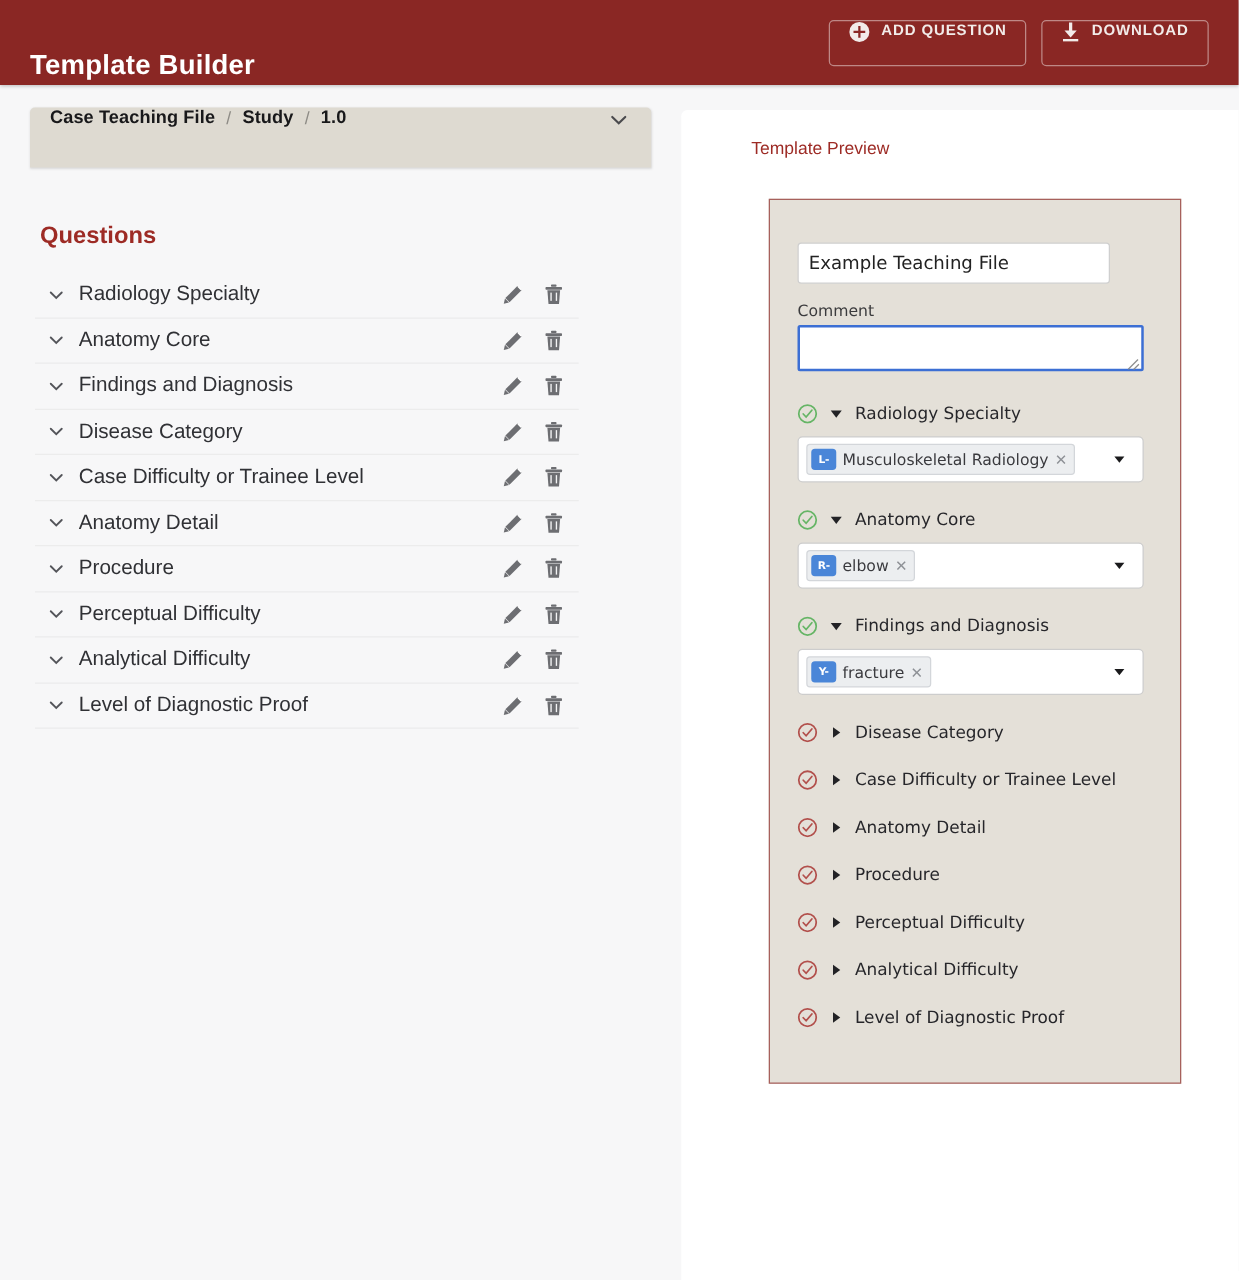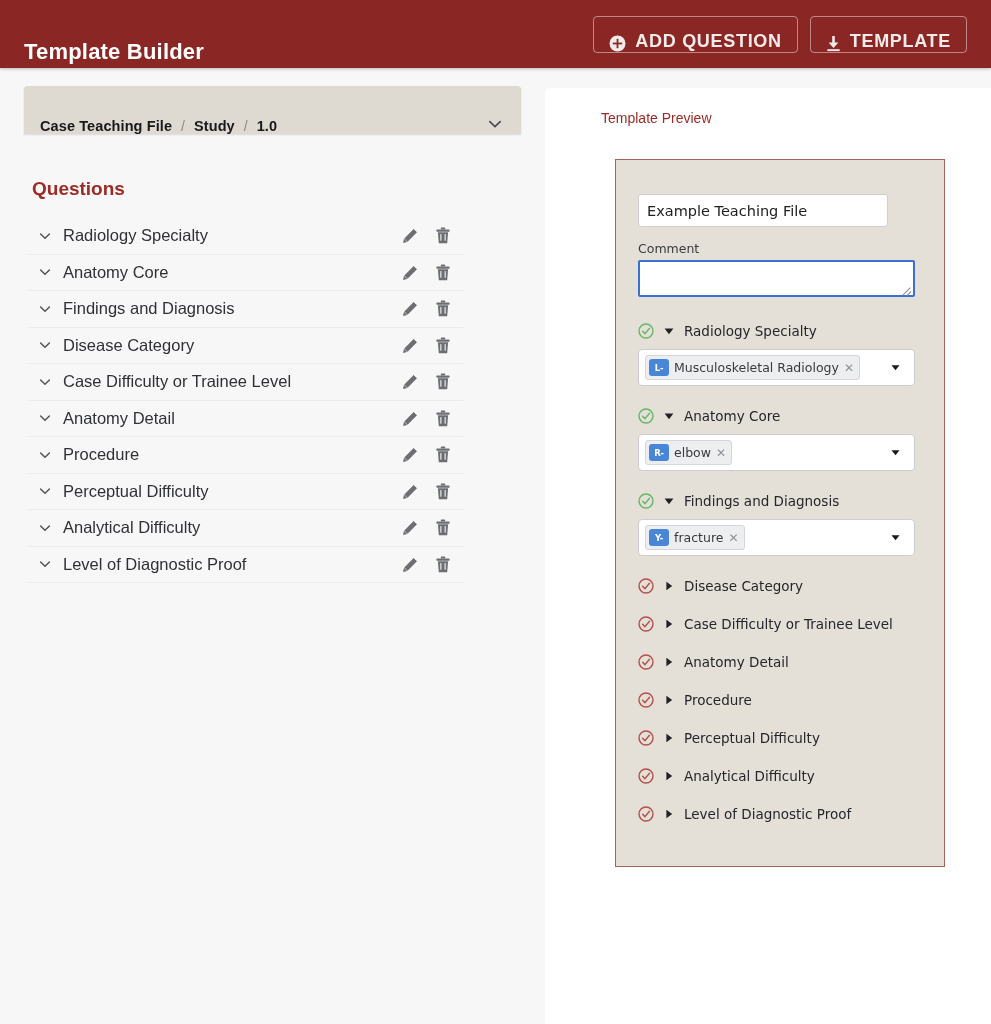--- a/index.html
+++ b/index.html
@@ -30,30 +30,30 @@
     margin-top: 36px;
   }
   .appbar-actions {
     margin-left: auto;
     display: flex;
     gap: 12px;
     align-items: center;
   }
   .abtn {
     display: flex;
-    align-items: flex-end;
+    align-items: flex-start;
     gap: 9px;
     height: 37px;
     padding: 0 15px;
     border: 1px solid rgba(255,255,255,.45);
     border-radius: 4px;
     background: transparent;
     color: #f2ebe9;
     font-family: "Liberation Sans", sans-serif;
-    font-size: 18px;
+    font-size: 12px;
     font-weight: bold;
     letter-spacing: .7px;
     cursor: pointer;
     white-space: nowrap;
   }
   .abtn svg { display: block; }
 
   
   .content {
     display: flex;
@@ -73,21 +73,21 @@
     min-height: 936px;
     padding: 20px 22px 0 28px;
   }
 
   
   .accordion {
     background: #dedad1;
     border-radius: 4px 4px 0 0;
     height: 48px;
     display: flex;
-    align-items: flex-end;
+    align-items: flex-start;
     padding: 0 16px;
     box-shadow: 0 1px 2px rgba(0,0,0,.12);
   }
   .crumbs { display: flex; align-items: center; gap: 9px; }
   .crumb {
     font-size: 14.5px;
     font-weight: bold;
     color: #18181a;
     letter-spacing: .1px;
   }
@@ -286,21 +286,21 @@
     </button>
 
     <button class="abtn">
       <span>
         <svg width="15" height="17" viewBox="0 0 15 17">
           <rect x="6.2" y="1" width="2.6" height="7.6" fill="#f2ebe9"></rect>
           <path d="M2.6 7.4 L7.5 13 L12.4 7.4 Z" fill="#f2ebe9"></path>
           <rect x="1.4" y="14.2" width="12.2" height="1.9" fill="#f2ebe9"></rect>
         </svg>
       </span>
-      <span>TEMPLATE</span>
+      <span>DOWNLOAD</span>
     </button>
 
 
   </div>
 </div>
 
 <div class="content">
 
   <div class="left-pane">
 

